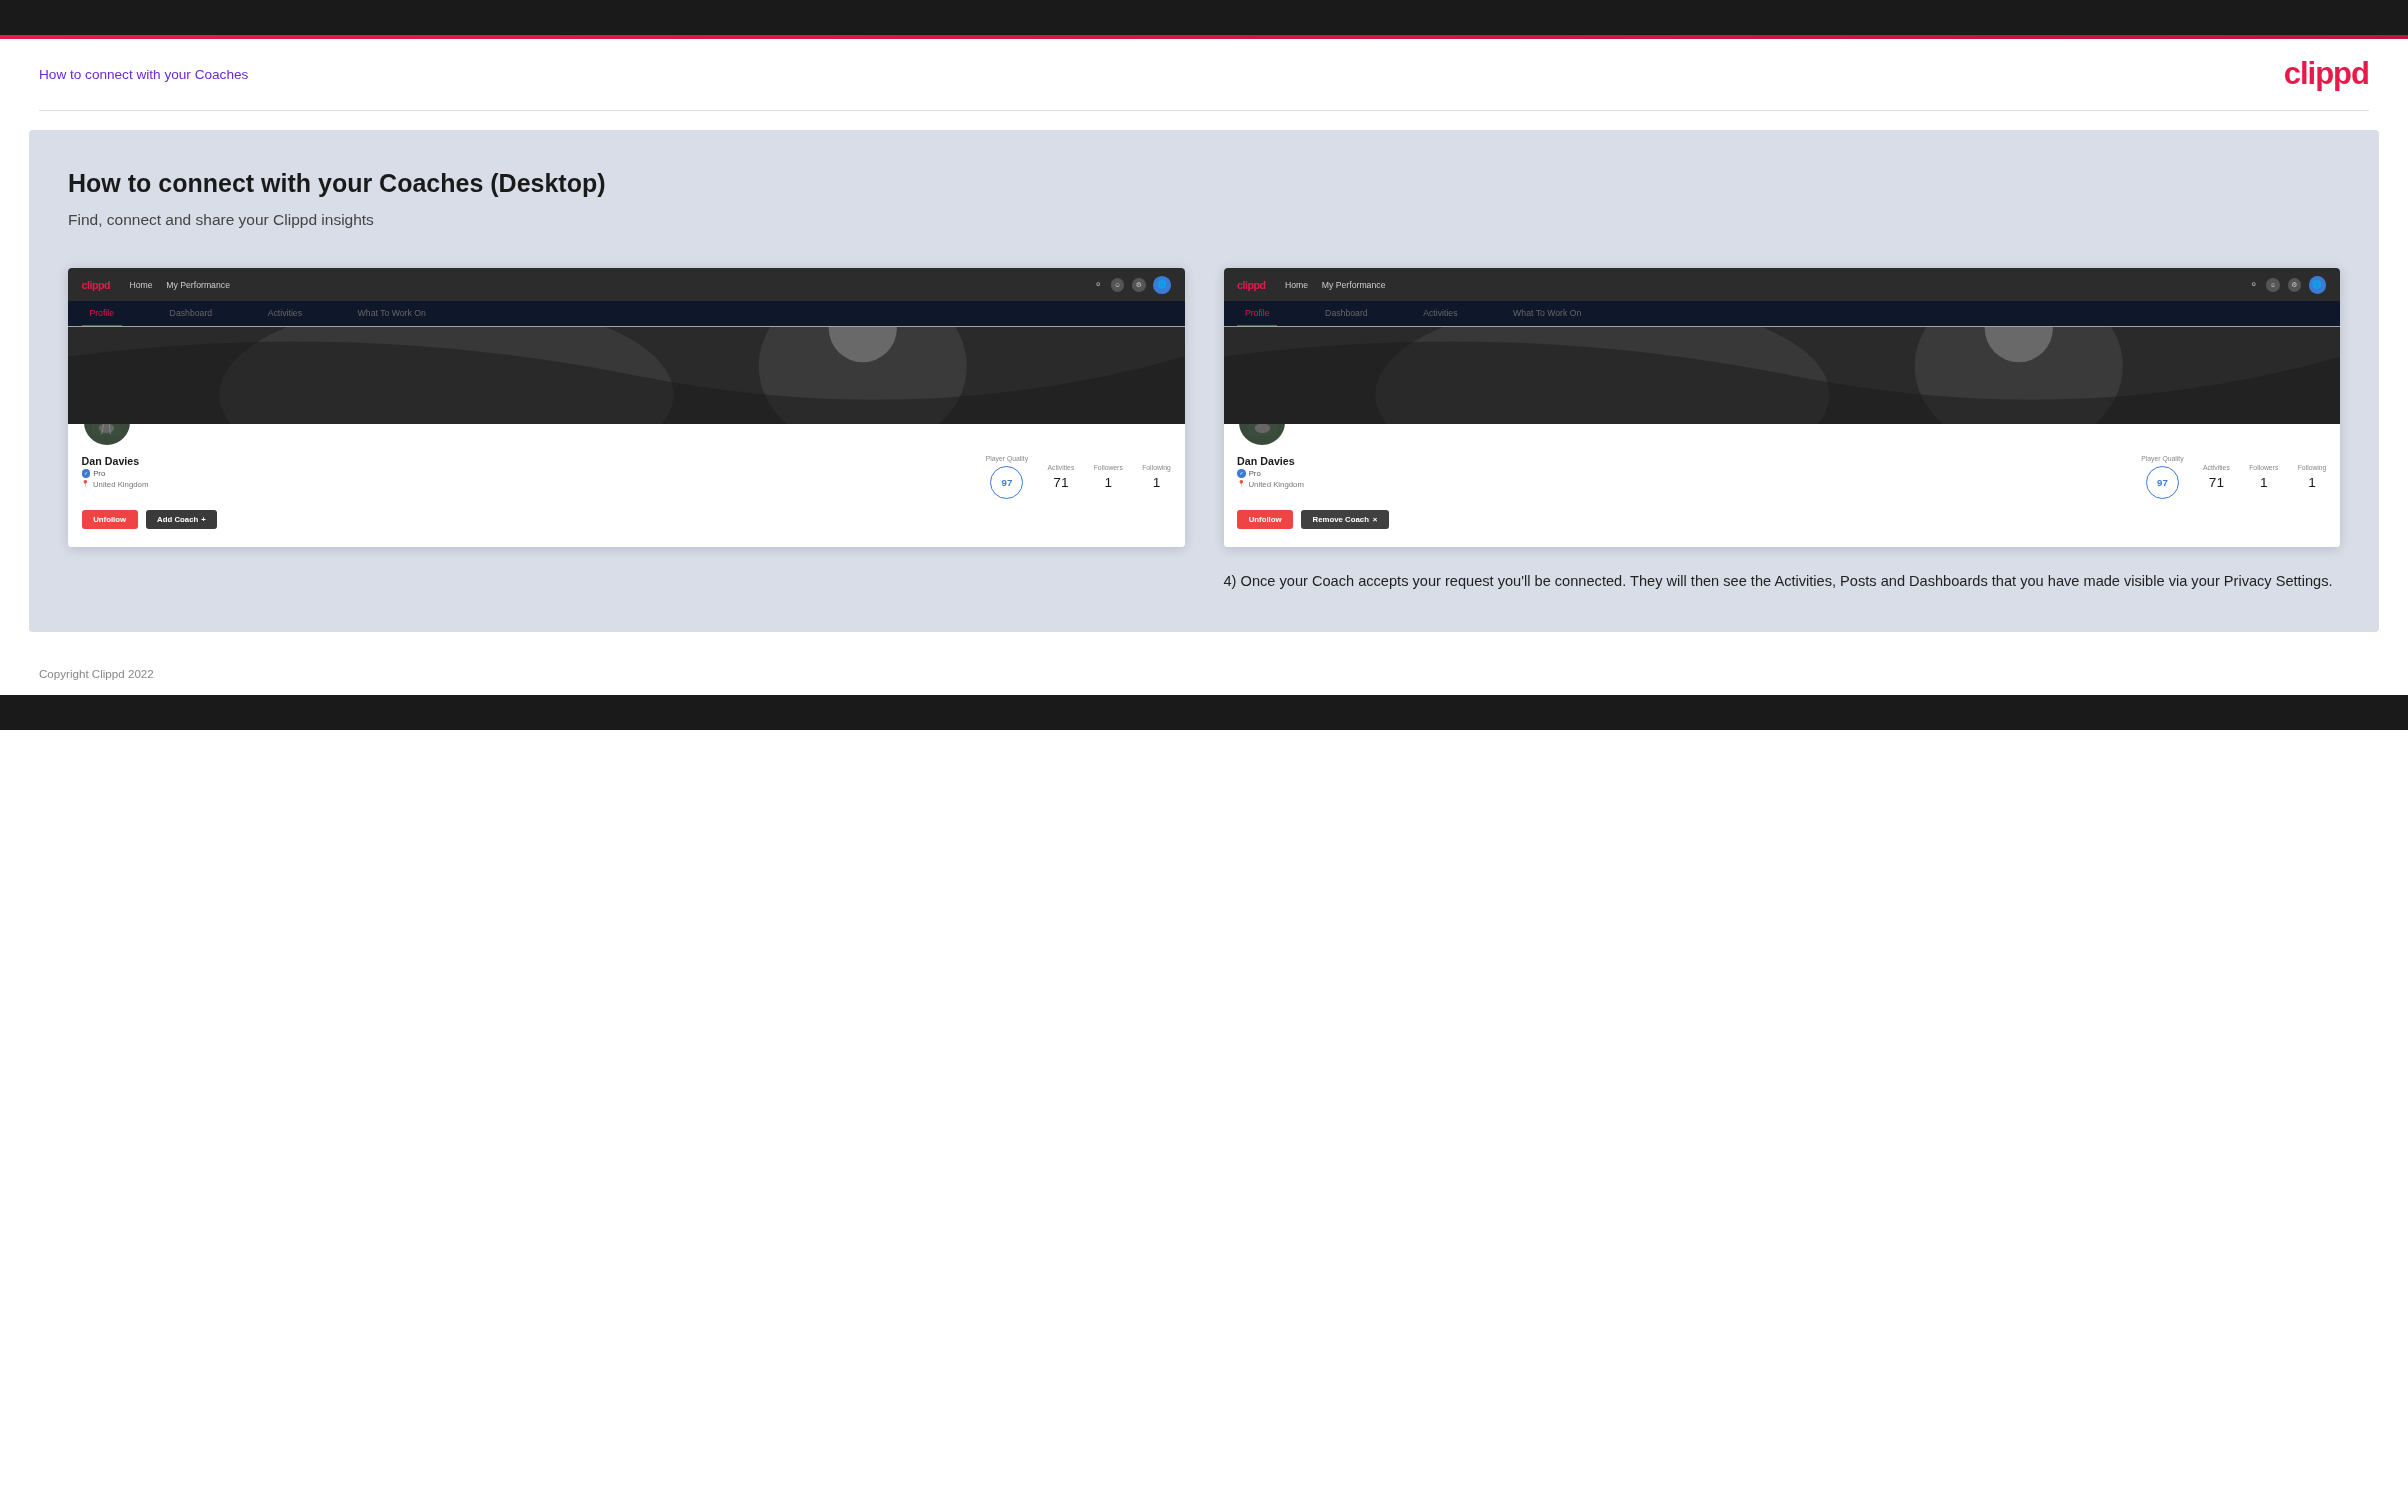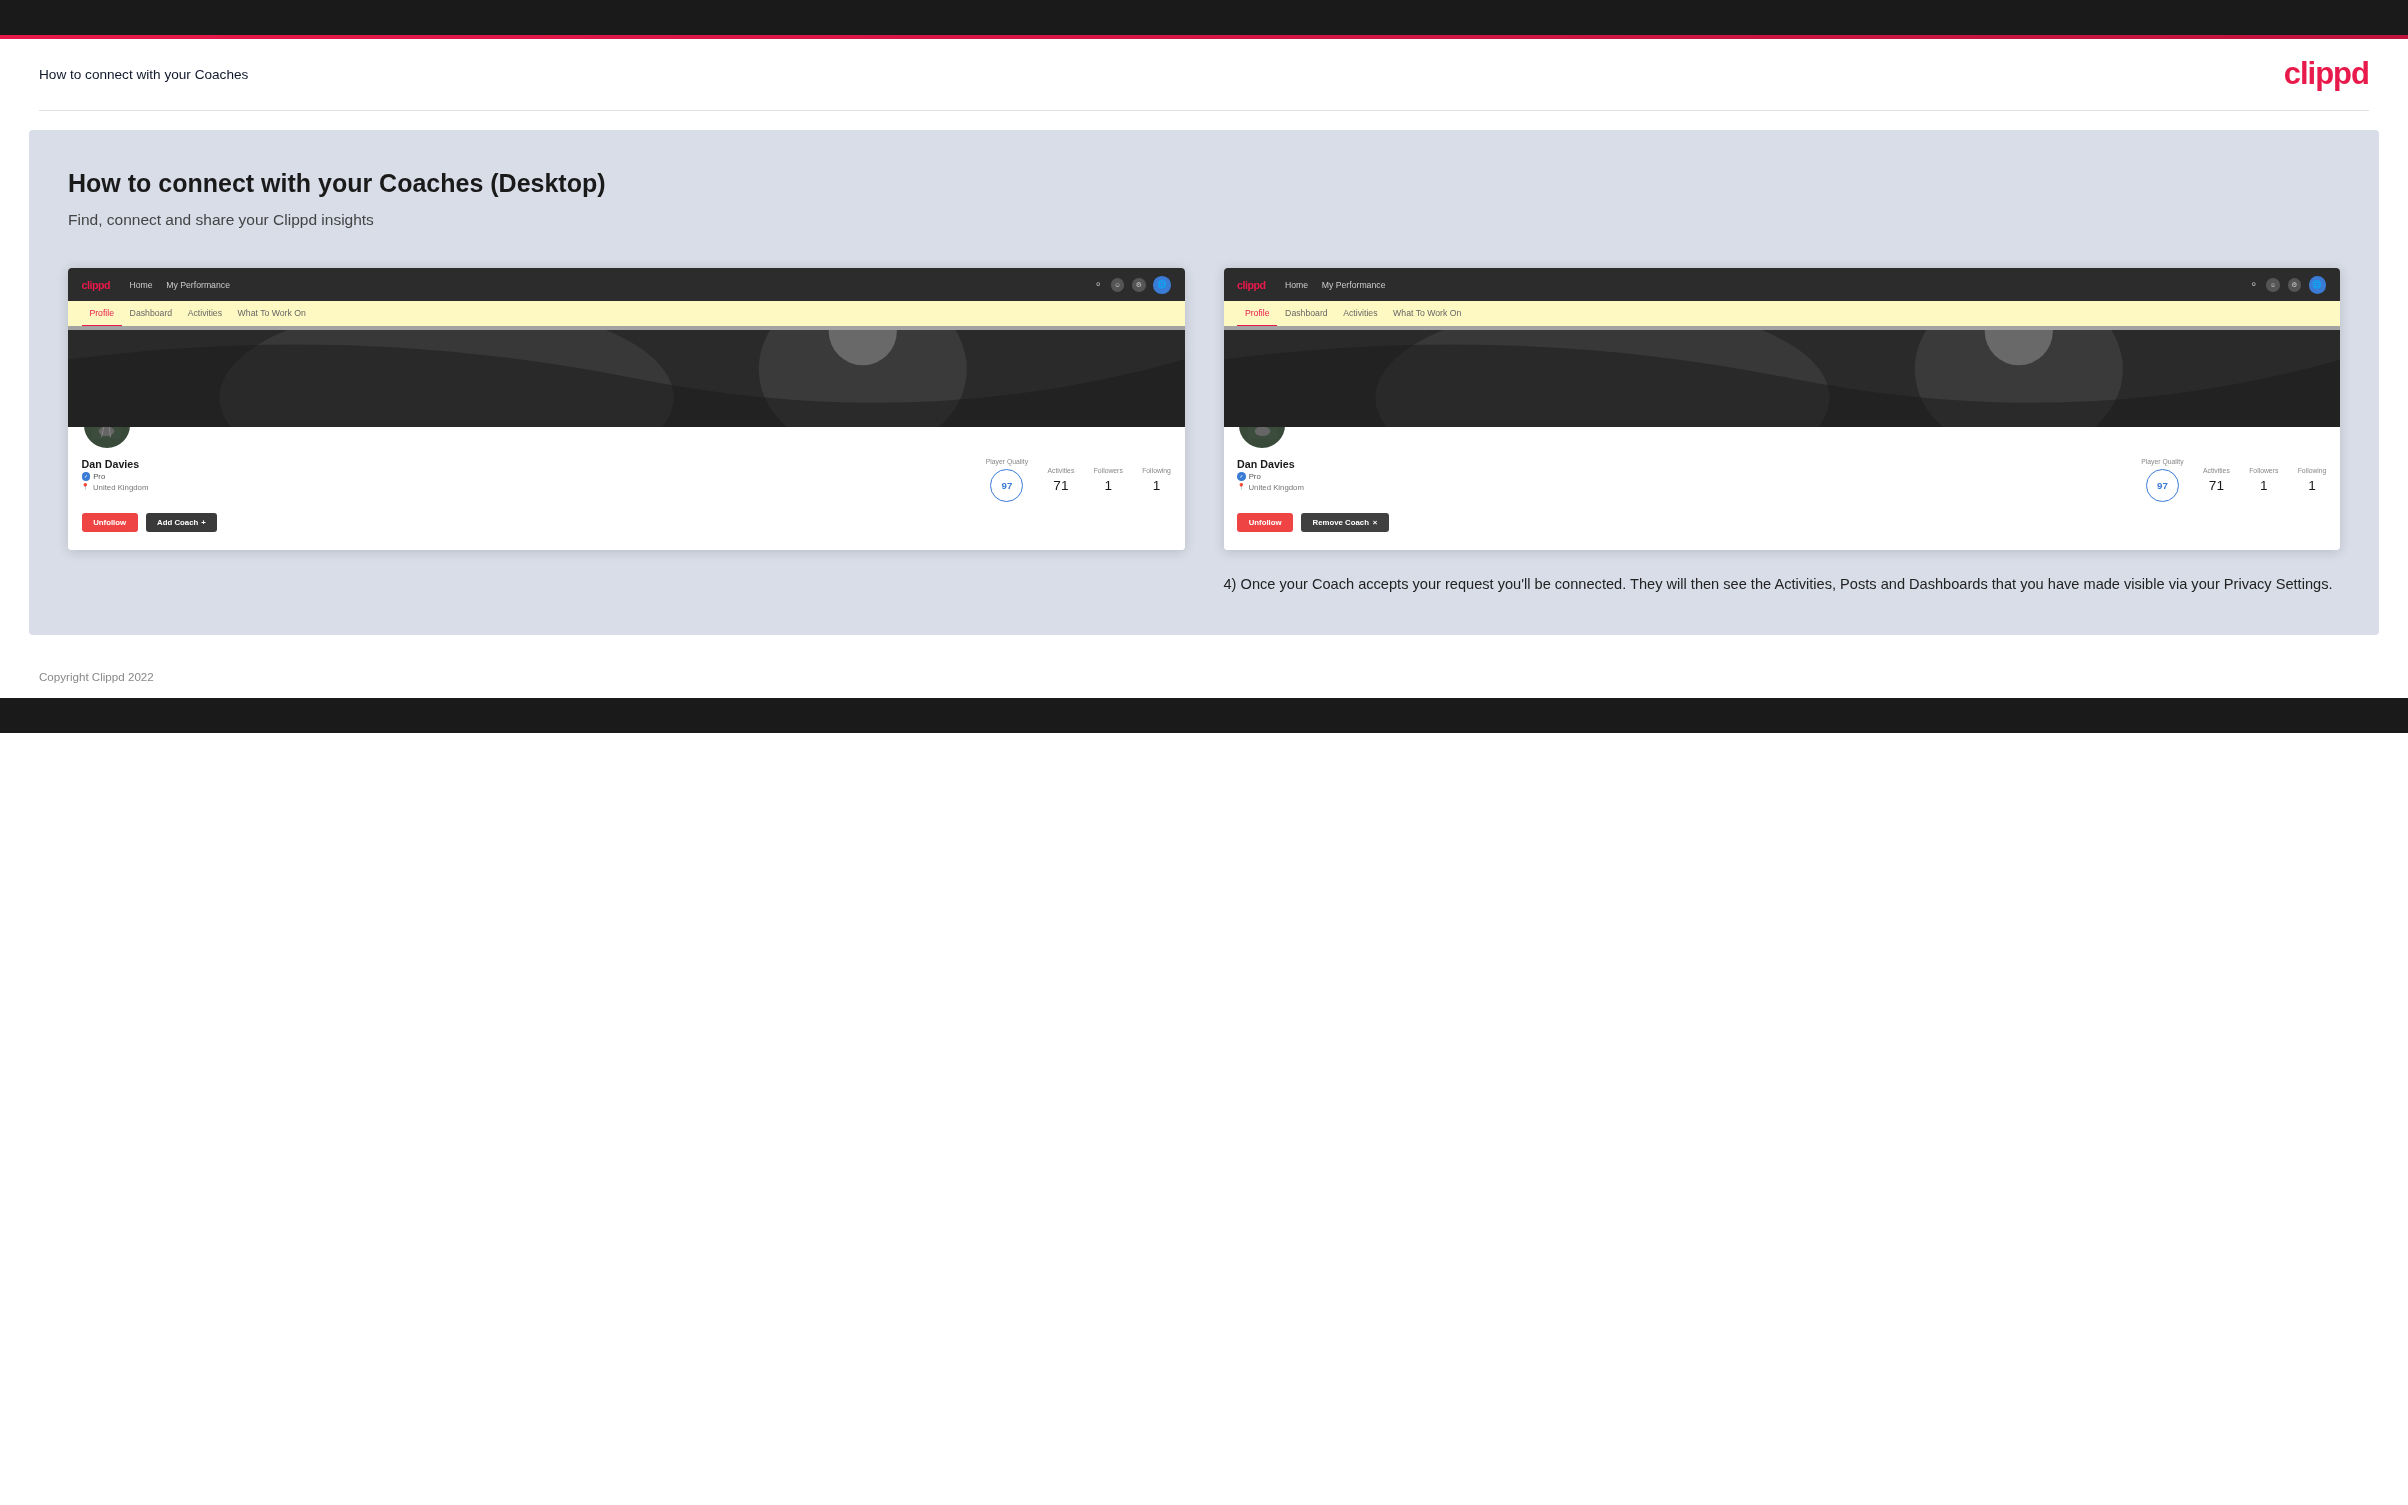--- a/index.html
+++ b/index.html
@@ -27,21 +27,21 @@
     .header {
       display: flex;
       align-items: center;
       justify-content: space-between;
       padding: 17.5px 39px;
       background: #fff;
     }
 
     .header-title {
       font-size: 13.6px;
-      color: #0f172a;
+      color: #6d28d9;
       font-weight: 400;
     }
 
     .logo {
       font-size: 31px;
       font-weight: 700;
       color: #e8194b;
       letter-spacing: -1px;
     }
 
@@ -135,23 +135,24 @@
       display: flex;
       align-items: center;
       justify-content: center;
       font-size: 6.8px;
       color: #ccc;
     }
 
     
     .mock-tabs {
       display: flex;
-      border-bottom: 4px solid #a3a3a3;
+      border-bottom: 1px solid #a3a3a3;
       padding: 0 13.6px;
-      background: #fef9c3;
+      background: #0f172a;
+      gap: 40px;
     }
 
     .mock-tab {
       font-size: 8.7px;
       padding: 6.8px 7.8px;
       color: #666;
       cursor: pointer;
       border-bottom: 1.9px solid transparent;
     }
 

